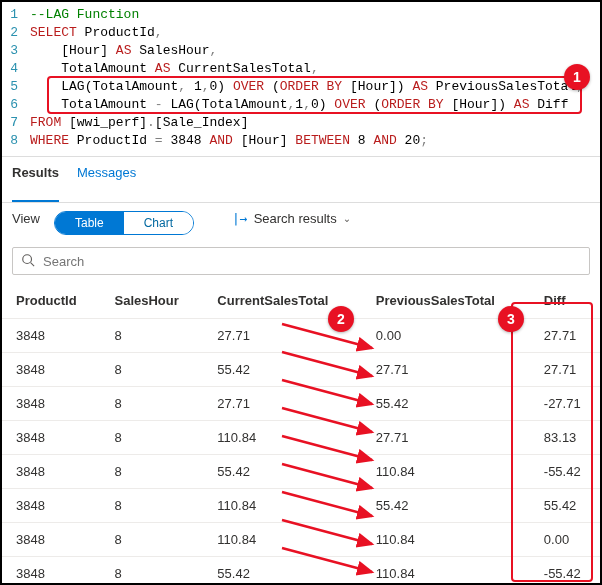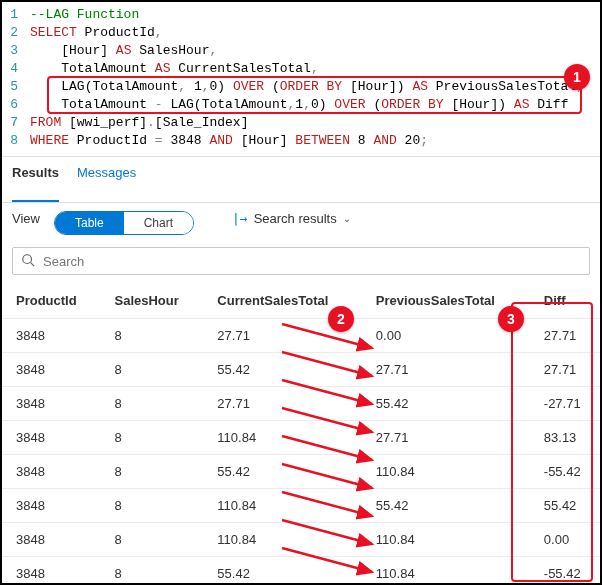--- a/index.html
+++ b/index.html
@@ -91,21 +91,21 @@
     overflow: hidden;
     height: 24px;
   }
   .pill > div {
     padding: 3px 20px;
     font-size: 12px;
     cursor: pointer;
     display:flex; align-items:center;
   }
   .pill .on { background: #0078d4; color: #fff; }
-  .pill .off { background: #fff; color: #404040; }
+  .pill .off { background: #fff; color: #0369a1; }
   .export {
     margin-left: 28px;
     color: #323130;
     font-size: 13px;
     cursor: pointer;
     display:flex; align-items:center; gap:6px;
   }
   .export .ico { color: #0078d4; font-family: Consolas, monospace; }
   .chev { font-size: 10px; color:#605e5c; }
 

